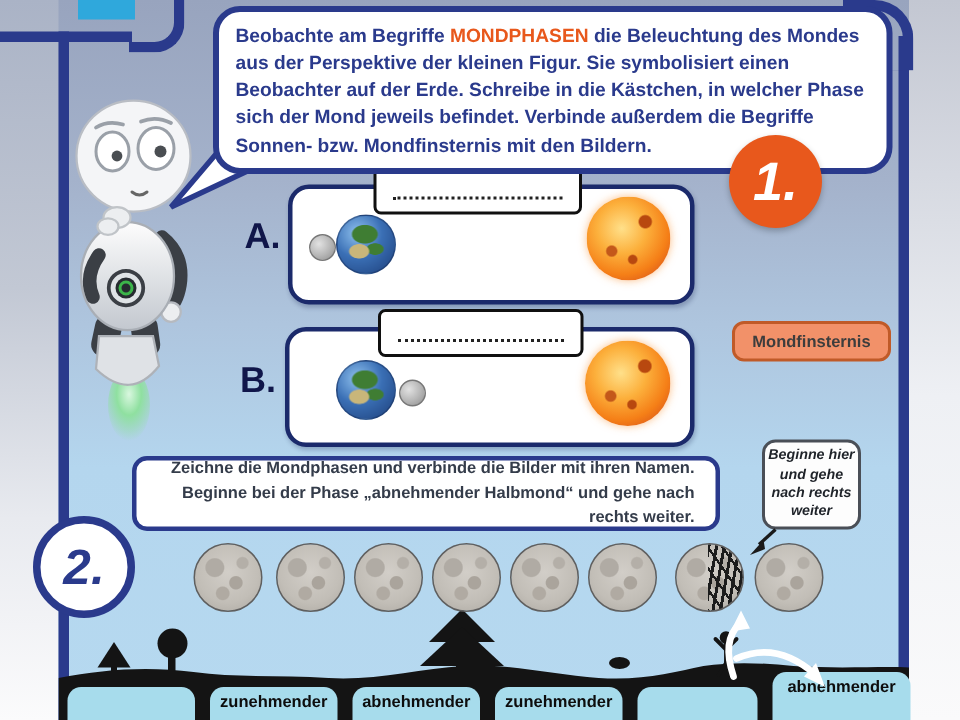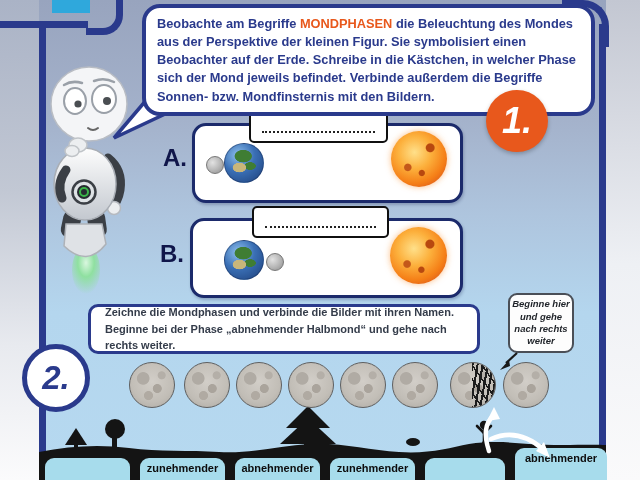--- a/index.html
+++ b/index.html
@@ -50,21 +50,21 @@
       radial-gradient(circle at 30% 65%,#c4581a 0 6%,transparent 8%),
       radial-gradient(circle at 55% 75%,#b8480f 0 5%,transparent 7%),
       radial-gradient(circle at 42% 38%,#ffe08a 0%,#fcb03c 35%,#f57f17 65%,#d9541a 88%,#a83a10 100%);
     box-shadow:0 0 6px rgba(250,140,40,.55);}
   
   .pill{left:488px;width:106px;height:27px;background:#f29169;border:2px solid #c05a28;border-radius:8px;z-index:4;
         display:flex;align-items:center;justify-content:center;font-size:11px;font-weight:600;color:#3d3d3d;box-sizing:border-box;}
   
   .instr{left:88px;top:304px;width:392px;height:50px;background:#fff;border:3px solid #2a3a8c;border-radius:10px;z-index:3;
          box-sizing:border-box;display:flex;align-items:center;justify-content:center;padding:4px 14px;}
-  .instr p{margin:0;text-align:left;font-size:11px;font-weight:600;color:#343c4a;line-height:1.5;}
+  .instr p{margin:0;text-align:right;font-size:11px;font-weight:600;color:#343c4a;line-height:1.5;}
   .note{left:508px;top:293px;width:66px;height:60px;background:#fdfdfd;border:2px solid #4a4f57;border-radius:9px;z-index:5;
         box-sizing:border-box;display:flex;align-items:center;justify-content:center;padding:3px 2px;font-style:italic;}
   .note p{margin:0;text-align:center;font-size:9.5px;font-weight:600;color:#1f2329;line-height:1.3;}
   .moon{position:absolute;top:362px;width:46px;height:46px;border-radius:50%;border:1.5px solid #5f5f5f;overflow:hidden;z-index:4;box-sizing:border-box;
     background:
       radial-gradient(circle at 30% 35%,#b0aba4 0 14%,transparent 16%),
       radial-gradient(circle at 62% 58%,#aaa49c 0 11%,transparent 13%),
       radial-gradient(circle at 72% 28%,#b4afa8 0 8%,transparent 10%),
       radial-gradient(circle at 42% 74%,#b0aaa2 0 10%,transparent 12%),
       radial-gradient(circle at 50% 42%,#d2cec8 0%,#c2beb7 60%,#aba7a0 100%);}
@@ -119,20 +119,21 @@
 
   <div class="abs rowlabel" style="left:160px;top:240px;">B.</div>
   <div class="abs rowbox rowB"></div>
   <div class="abs inputbox" style="left:252px;top:206px;width:137px;height:32px;">
     <div class="dotline"></div>
   </div>
   <div class="abs earth" style="left:224px;top:240px;width:38px;height:38px;"></div>
   <div class="abs moonsmall" style="left:266px;top:253px;width:16px;height:16px;"></div>
   <div class="abs sun" style="left:390px;top:227px;width:57px;height:57px;"></div>
 
+  <div class="abs pill" style="top:214px;">Mondfinsternis</div>
 
   <div class="abs instr">
     <p>Zeichne die Mondphasen und verbinde die Bilder mit ihren Namen. Beginne bei der Phase „abnehmender Halbmond“ und gehe nach rechts weiter.</p>
   </div>
   <div class="abs badge2">
     <span>2.</span>
   </div>
   <div class="abs note">
     <p>Beginne hier und gehe nach rechts weiter</p>
   </div>

